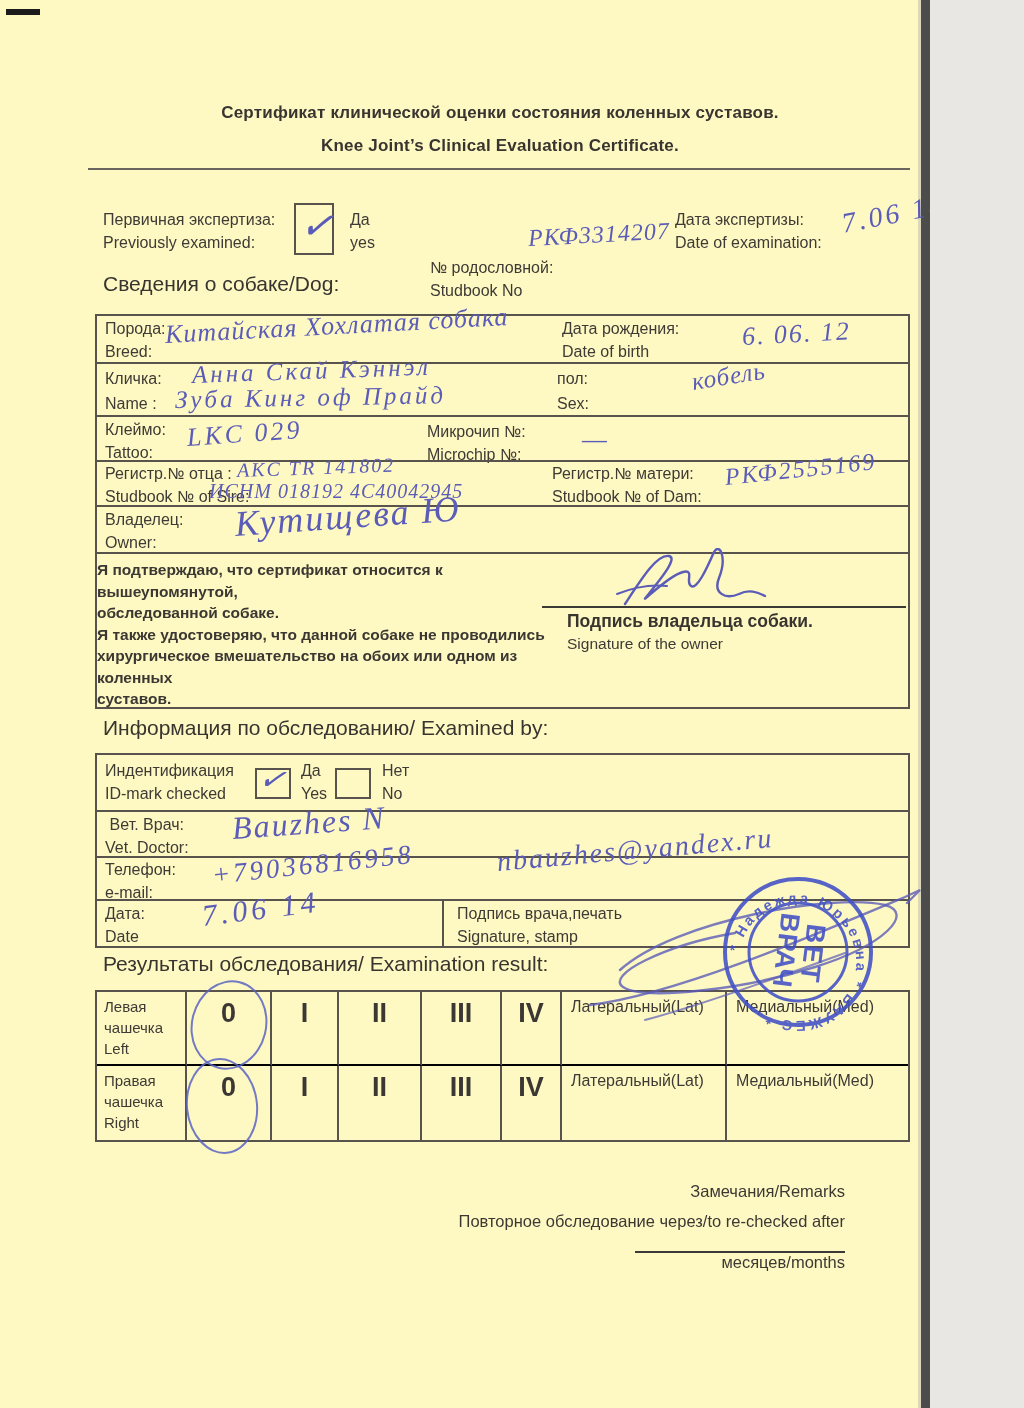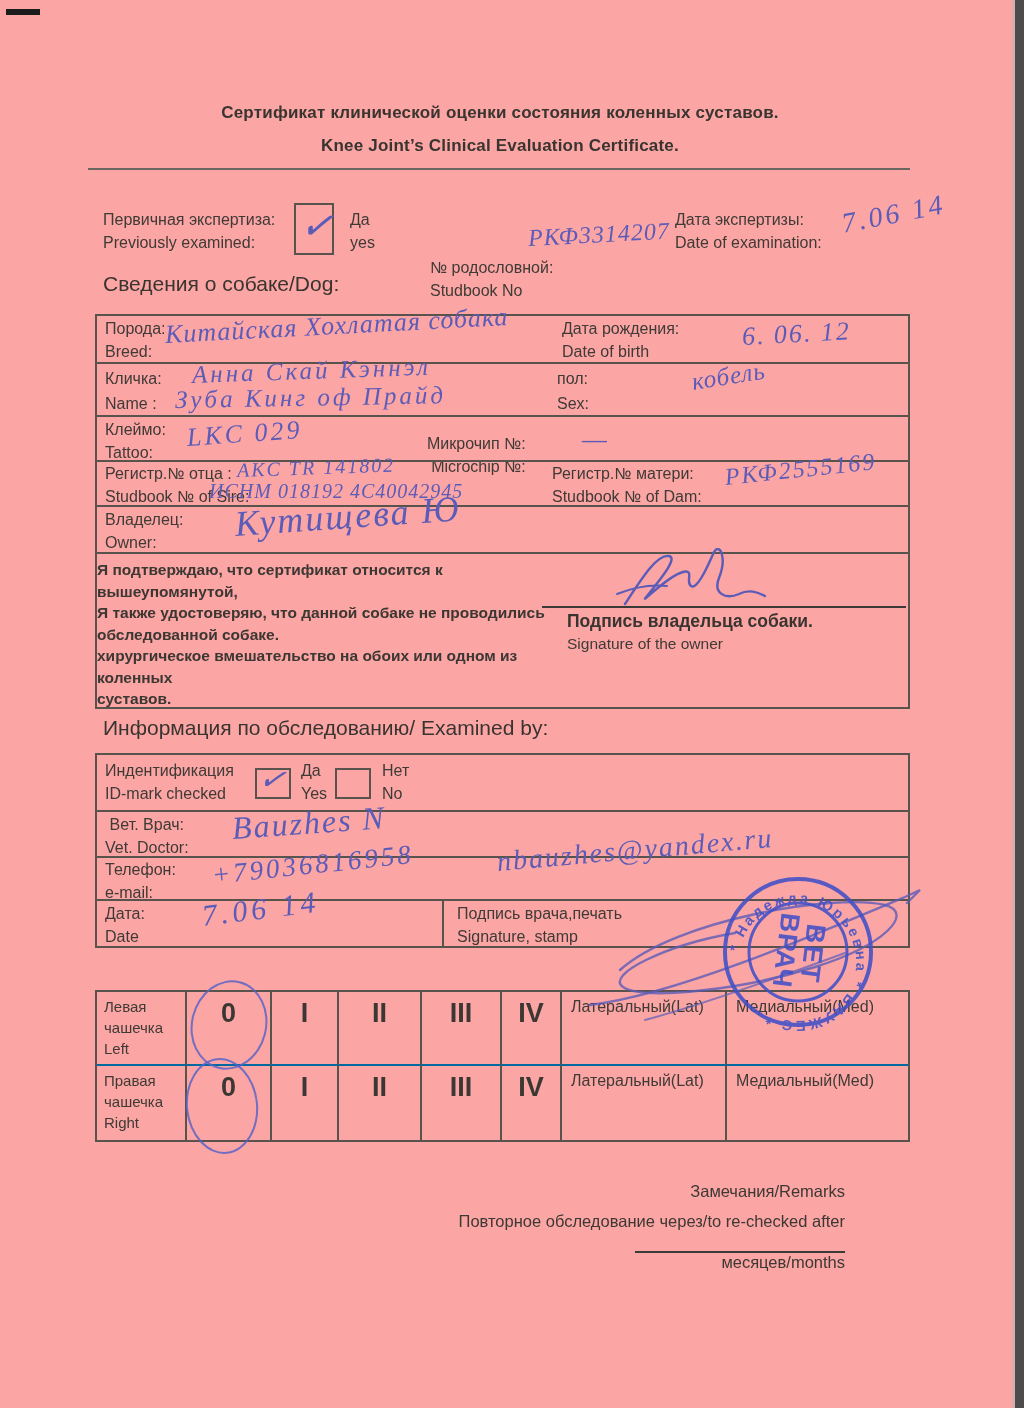--- a/index.html
+++ b/index.html
@@ -1,19 +1,19 @@
 <!DOCTYPE html>
 <html><head>
 <meta charset="utf-8">
 <style>
   * { margin:0; padding:0; box-sizing:border-box; }
   html,body { background:#e9e7e3; }
   .page {
-    position:relative; width:1024px; height:1408px;
-    background:#fca5a5; overflow:hidden;
+    position:relative; width:930px; height:1408px;
+    background:#fef9c3; overflow:hidden;
     font-family:"Liberation Sans", sans-serif; color:#3e3a35;
   }
   .corner-mark { position:absolute; left:6px; top:9px; width:34px; height:6px; background:#1c1c1c; }
   .edge-strip { position:absolute; right:0; top:0; width:9px; height:100%; background:#4c4c4c; }
   .edge-strip-light { position:absolute; right:9px; top:0; width:3px; height:100%; background:#b9b5b0; opacity:.5; }
 
   .title-ru, .title-en { position:absolute; left:0; width:1000px; text-align:center; font-weight:bold; font-size:17px; letter-spacing:.2px; color:#38342f; }
   .title-ru { top:103px; }
   .title-en { top:136px; }
   .head-rule { position:absolute; left:88px; top:168px; width:822px; height:2px; background:#6b655f; }
@@ -34,21 +34,21 @@
   .frow { position:relative; border-top:2px solid #59534d; }
   .frow:first-child { border-top:none;border-radius:12px; }
   .abs { position:absolute; }
 
   .vline { position:absolute; top:0; bottom:0; width:2px; background:#59534d; }
 
   .sig-line { position:absolute; height:2px; background:#3c3a37; }
 
   .rtable { position:absolute; left:95px; top:990px; width:815px; border:2px solid #59534d; display:grid;
             grid-template-columns:90px 85px 67px 83px 80px 60px 165px 181px; grid-auto-rows:74px; }
-  .rcell { border-right:2px solid #59534d; border-bottom:2px solid #0369a1; position:relative; }
+  .rcell { border-right:2px solid #59534d; border-bottom:2px solid #000000; position:relative; }
   .rcell:nth-child(8n) { border-right:none; }
   .rcell.lastrow { border-bottom:none; }
   .rcell .rlabel { font-size:15px; line-height:21px; padding:4px 0 0 7px; }
   .rcell .grade { position:absolute; left:0; top:6px; width:100%; text-align:center; font-size:27px; font-weight:bold; color:#3b3733; }
   .rcell .latmed { font-size:16px; padding:6px 0 0 9px; white-space:nowrap; }
 
   .grade-circle { position:absolute; border:2.5px solid rgba(91,100,196,.85); border-radius:50%; }
 
   .foot-line { position:absolute; display:flex; align-items:flex-end; font-size:16.5px; color:#3c3833;flex-direction:column; }
   .foot-fill { border-bottom:2px solid #3c3a37; }
@@ -119,21 +119,21 @@
       </div>
       <div class="hw" style="left:595px; top:4px; font-size:25px; transform:rotate(-9deg);">кобель</div>
     </div>
 
     <div class="frow" style="height:45px;">
       <div class="abs lbl" style="left:8px; top:1px;">
         <div>Клеймо:</div>
         <div>Tattoo:</div>
       </div>
       <div class="hw" style="left:90px; top:6px; font-size:26px; transform:rotate(-4deg); letter-spacing:3px;">LKC 029</div>
-      <div class="abs lbl" style="left:330px; top:15px;text-align:right;">
+      <div class="abs lbl" style="left:330px; top:3px;">
         <div>Микрочип №:</div>
         <div>Microchip №:</div>
       </div>
       <div class="hw" style="left:485px; top:6px; font-size:28px;">—</div>
     </div>
 
     <div class="frow" style="height:45px;">
       <div class="abs lbl" style="left:8px; top:0;">
         <div>Регистр.№ отца :</div>
         <div>Studbook № of Sire:</div>
@@ -151,22 +151,22 @@
       <div class="abs lbl" style="left:8px; top:1px;">
         <div>Владелец:</div>
         <div>Owner:</div>
       </div>
       <div class="hw" style="left:138px; top:-4px; font-size:36px; transform:rotate(-4deg); letter-spacing:2px;">Кутищева Ю</div>
     </div>
 
     <div class="frow" style="height:155px;">
       <div class="abs" style="left:0; top:5px; width:450px; font-size:15.5px; font-weight:bold; line-height:21.5px; color:#3b3732;">
         <div>Я подтверждаю, что сертификат относится к вышеупомянутой,</div>
+        <div>обследованной собаке.</div>
         <div>Я также удостоверяю, что данной собаке не проводились</div>
-        <div>обследованной собаке.</div>
         <div>хирургическое вмешательство на обоих или одном из коленных</div>
         <div>суставов.</div>
       </div>
       <svg class="abs" style="left:490px; top:-6px;" width="230" height="62" viewBox="0 0 230 62">
         <path d="M38 56 C 55 30, 70 6, 82 8 C 92 10, 70 35, 60 48 C 50 60, 80 28, 96 24 C 108 21, 98 34, 104 38 C 110 42, 120 20, 127 4 C 133 -6, 140 10, 132 30 C 126 45, 138 52, 152 46 C 162 41, 170 44, 178 48" fill="none" stroke="#5b5cb8" stroke-width="2.4" stroke-linecap="round"></path>
         <path d="M30 46 C 45 40, 62 36, 80 38" fill="none" stroke="#5b5cb8" stroke-width="2" stroke-linecap="round"></path>
       </svg>
       <div class="sig-line" style="left:445px; top:52px; width:364px;"></div>
       <div class="abs bold" style="left:470px; top:57px; font-size:17.5px; color:#38342f; white-space:nowrap;">Подпись владельца собаки.</div>
       <div class="abs" style="left:470px; top:81px; font-size:15.5px; white-space:nowrap;">Signature of the owner</div>
@@ -219,20 +219,21 @@
         <div>Date</div>
       </div>
       <div class="hw" style="left:105px; top:-2px; font-size:30px; transform:rotate(-7deg); letter-spacing:4px;">7.06  14</div>
       <div class="abs lbl" style="left:360px; top:1px;">
         <div>Подпись врача,печать</div>
         <div>Signature, stamp</div>
       </div>
     </div>
   </div>
 
+  <div class="section-h" style="left:103px; top:952px;">Результаты обследования/ Examination result:</div>
 
   <div class="rtable">
 
     <div class="rcell">
       <div class="rlabel">
         <div>Левая</div>
         <div>чашечка</div>
         <div>Left</div>
       </div>
     </div>

